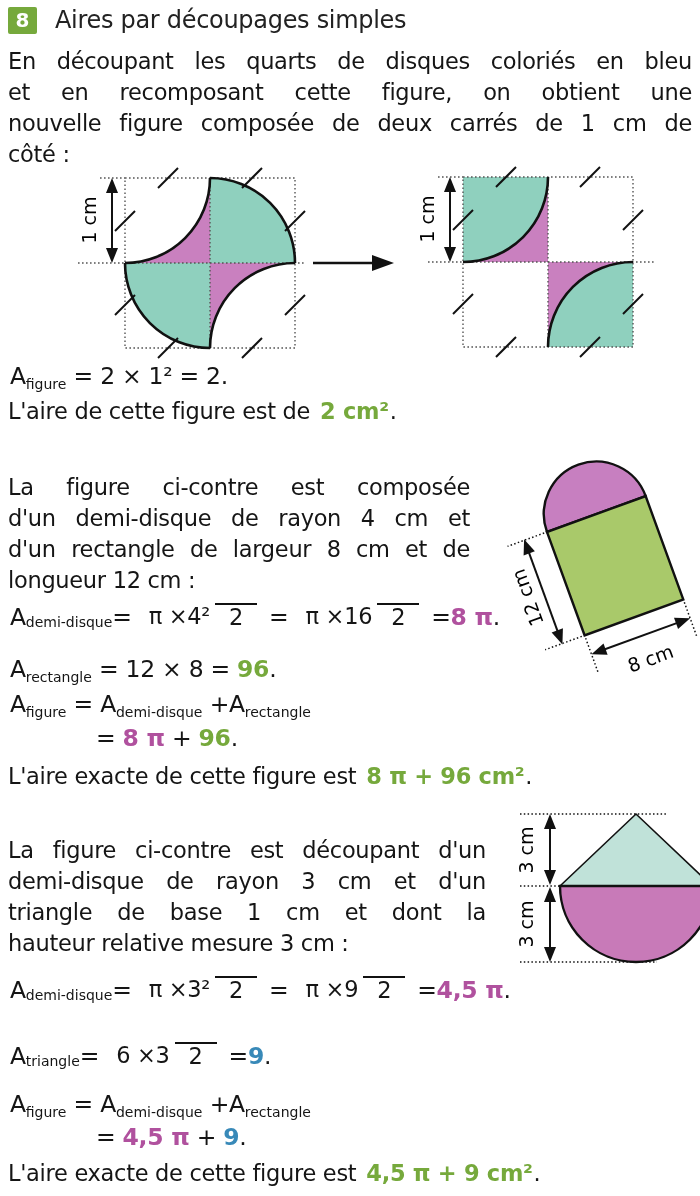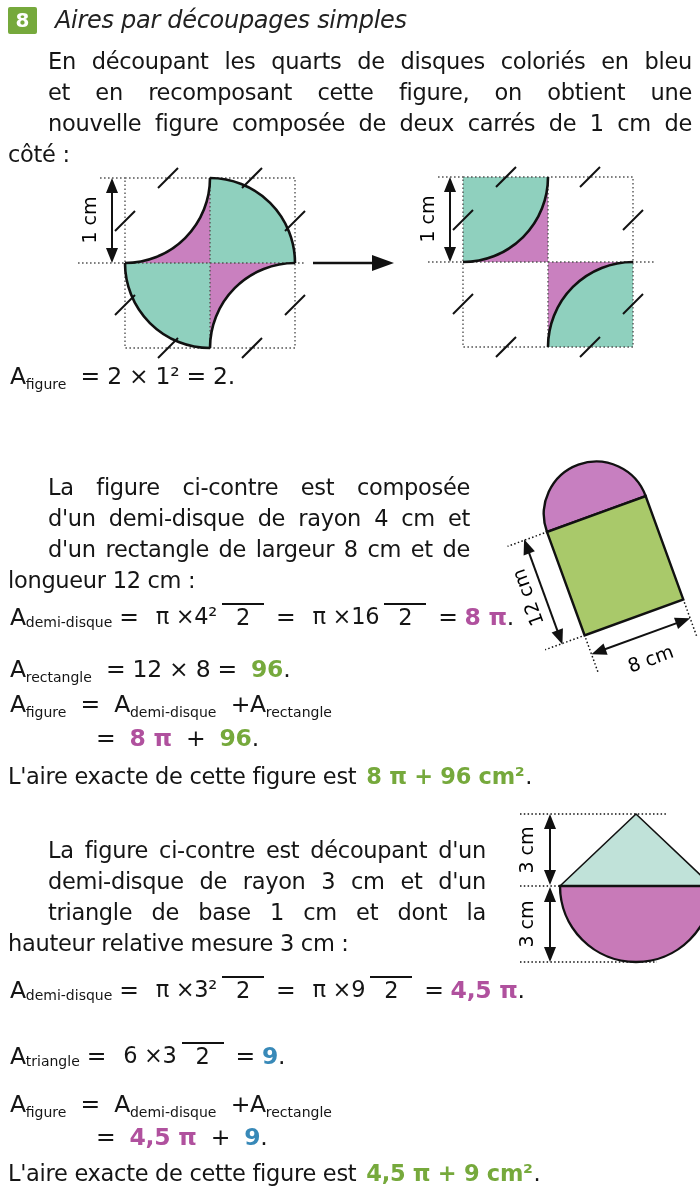--- a/index.html
+++ b/index.html
@@ -1,33 +1,33 @@
 <!DOCTYPE html>
 <html><head>
 <meta charset="utf-8">
 <style>
   html,body{margin:0;padding:0;background:#fff;}
   #page{position:relative;width:700px;height:1196px;background:#fff;overflow:hidden;
         font-family:"DejaVu Sans","Liberation Sans",sans-serif;color:#151515;}
   .abs{position:absolute;}
   .body-text{font-size:22.5px;line-height:31px;letter-spacing:-0.3px;}
-  .jline{text-align:justify;text-align-last:justify;margin-left:40px;}
+  .jline{text-align:justify;text-align-last:justify;}
   .eq{font-size:23.5px;letter-spacing:-0.3px;white-space:nowrap;}
   .sb{font-size:14px;position:relative;top:5px;letter-spacing:0;text-align:center;}
   .eqrow{display:flex;align-items:center;}
   .frac{display:inline-flex;flex-direction:row;align-items:center;margin:0 12px;line-height:1.15;}
   .frac .num{padding:0 5px;font-size:22.5px;}
   .frac .den{border-top:2.3px solid #111;padding:0 14px;font-size:22.5px;align-self:stretch;text-align:center;}
   .res{font-weight:bold;}
-  .gap{margin-left:7px;}
+  .gap{}
   .concl-val{font-weight:bold;margin-left:10px;}
   .dot{margin-left:1px;}
   #badge{display:flex;align-items:center;justify-content:center;width:29px;height:27px;
          border-radius:2px;color:#fff;font-weight:bold;font-size:20px;}
-  #title{font-style:italic;font-size:24px;font-weight:500;color:#222;margin-left:18px;letter-spacing:-0.3px;}
+  #title{font-size:24px;font-weight:500;color:#222;margin-left:18px;letter-spacing:-0.3px;}
   svg text{font-family:"DejaVu Sans","Liberation Sans",sans-serif;}
 </style>
 </head>
 <body>
 
 <div id="page">
 
   <div class="abs" style="left:8px;top:6px;display:flex;align-items:center;">
     <div id="badge" style="background: rgb(118, 169, 60);">8</div>
     <div id="title">Aires par découpages simples</div>
@@ -113,20 +113,23 @@
         <polygon points="450,107 444,92 456,92" fill="#111"></polygon>
         <text transform="translate(434,64) rotate(-90)" text-anchor="middle" font-size="19">1 cm</text>
       </g>
     </g>
   </svg>
 
   <div class="abs eq" style="left:10px;top:362px;">
     <span>A</span><span class="sb">figure</span>
     <span class="gap">= 2 × 1² = 2.</span>
   </div>
+  <div class="abs body-text" style="left:8px;top:396px;">
+    <span>L'aire de cette figure est de</span><span class="concl-val" style="color: rgb(118, 169, 60);">2 cm²</span><span class="dot">.</span>
+  </div>
 
   <div class="abs body-text" style="left:8px;top:472px;width:462px;">
     <div class="jline">La figure ci-contre est composée</div>
     <div class="jline">d'un demi-disque de rayon 4 cm et</div>
     <div class="jline">d'un rectangle de largeur 8 cm et de</div>
     <div>longueur 12 cm :</div>
   </div>
 
   <svg class="abs" style="left:488px;top:452px;" width="212" height="248" viewBox="0 0 212 248">
     <g transform="translate(59,80) rotate(-20)">

